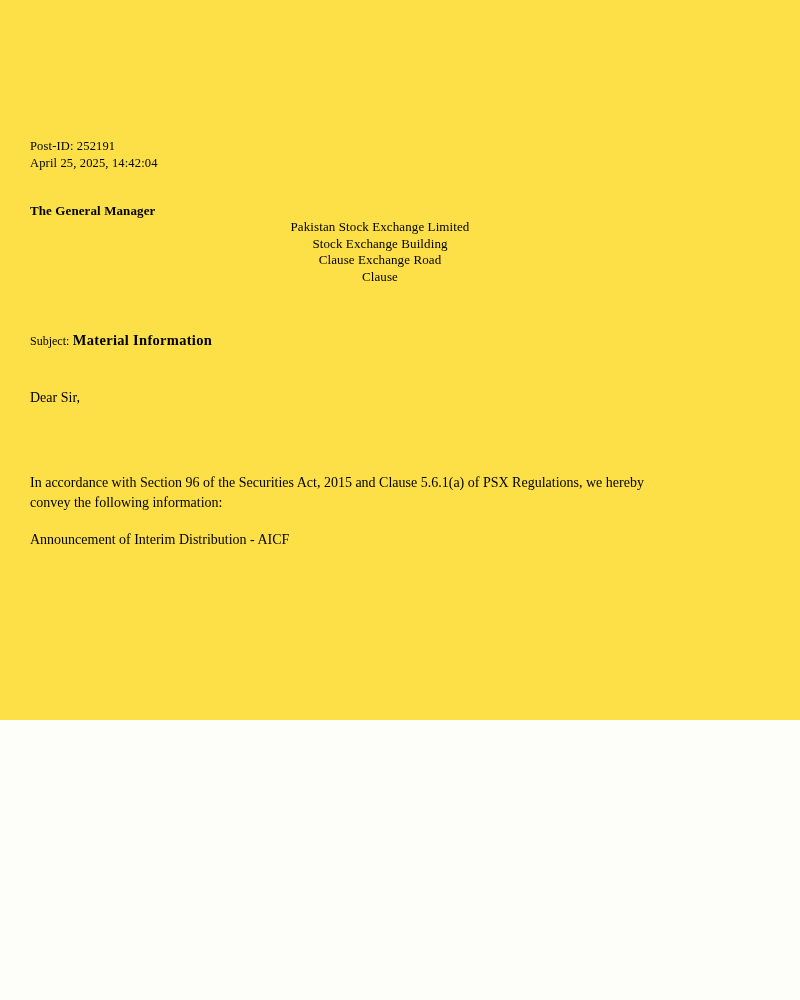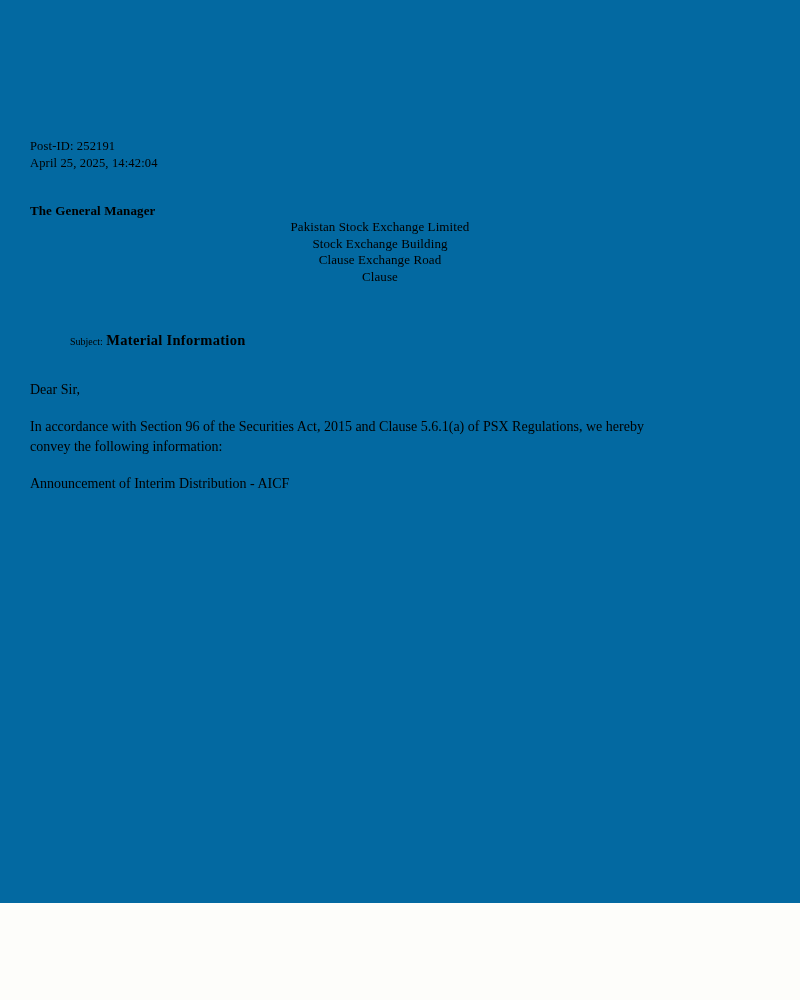--- a/index.html
+++ b/index.html
@@ -13,22 +13,22 @@
     font-family: "Liberation Serif", serif;
     color: #000;
     position: relative;
     overflow: hidden;
   }
   .page {
     position: absolute;
     left: 0;
     top: 0;
     width: 800px;
-    height: 903px;
-    background: #0369a1;
+    height: 720px;
+    background: #fde047;
   }
   .content {
     position: absolute;
     left: 30px;
     top: 138px;
     width: 700px;
   }
   .meta-line {
     font-size: 12.5px;
     line-height: 17px;
@@ -49,36 +49,37 @@
     font-size: 13px;
     line-height: 16.5px;
     letter-spacing: 0.1px;
     text-align: center;
   }
   .subject-row {
     font-size: 14px;
     line-height: 18px;
   }
   .subject-label {
-    font-size: 10px;
-    margin-left: 40px;
+    font-size: 12px;
   }
   .subject-value {
     font-size: 14.5px;
     font-weight: bold;
     letter-spacing: 0.3px;
   }
   .salutation {
     font-size: 14px;
     line-height: 18px;
+    margin-top: 9px;
   }
   .body-para {
     font-size: 14px;
     line-height: 19.5px;
     max-width: 625px;
+    margin-top: 48px;
   }
   .announcement {
     font-size: 14px;
     line-height: 19px;
   }
   .closing {
     font-size: 14px;
     line-height: 18px;
   }
 </style>

